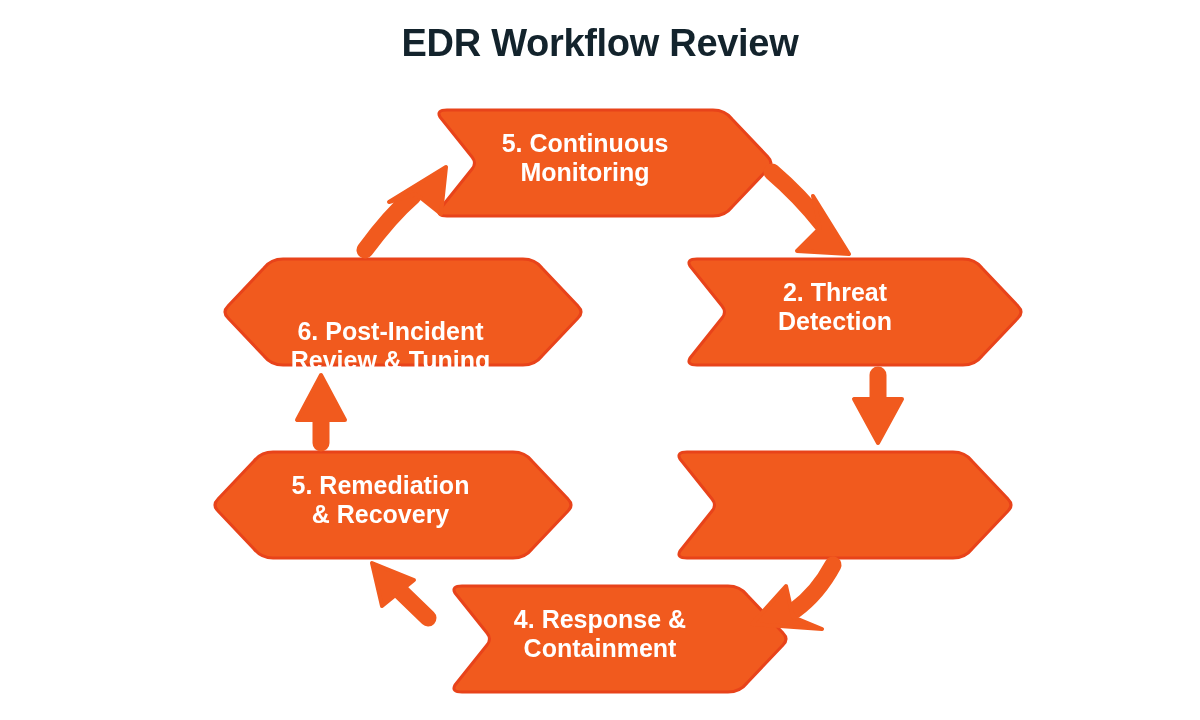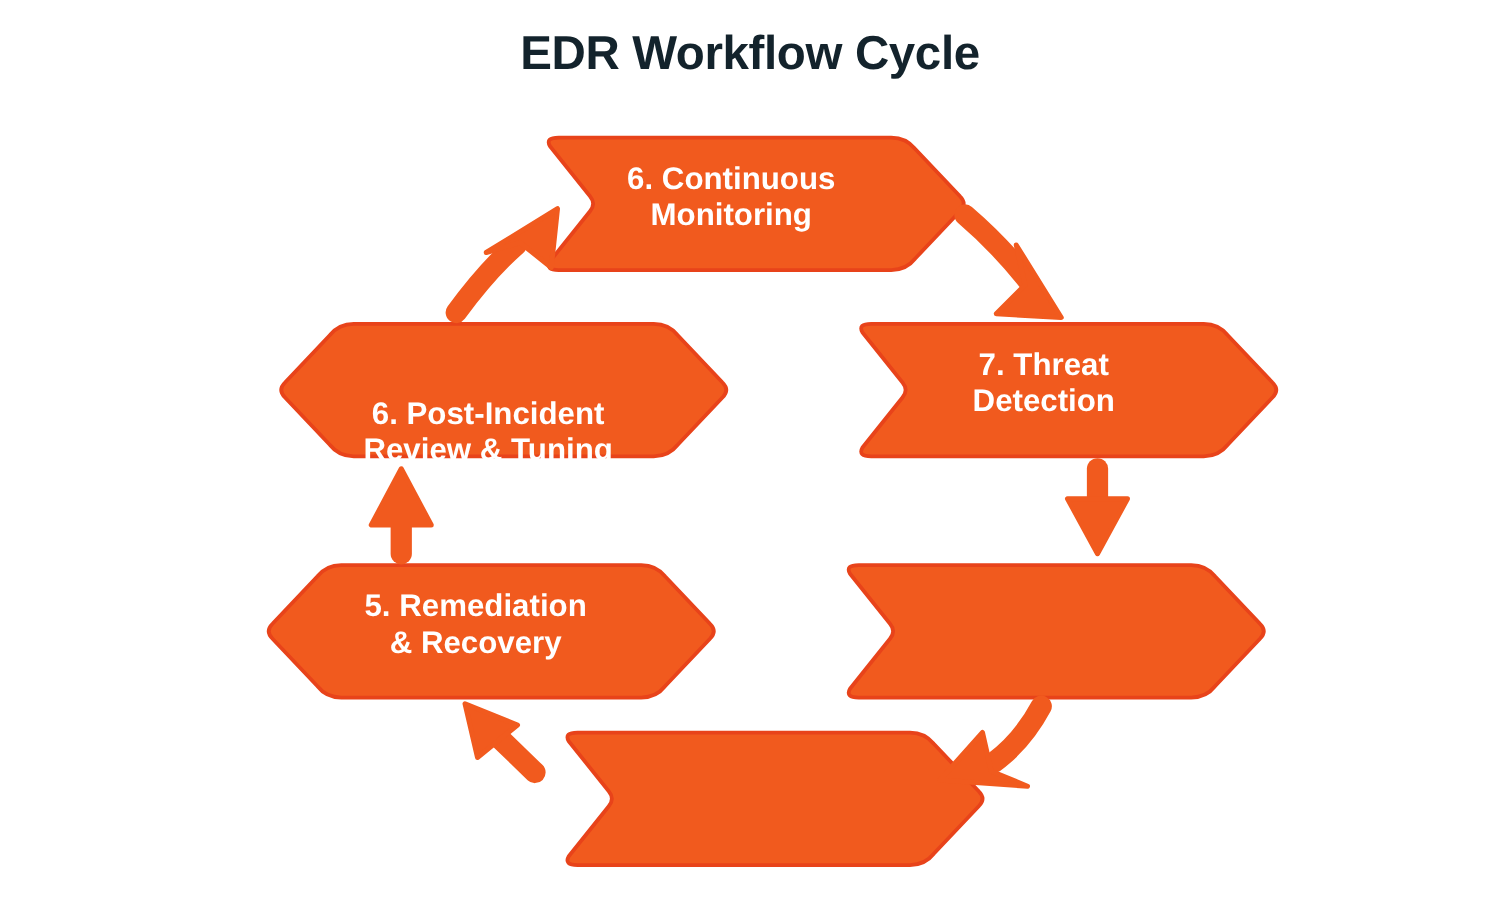--- a/index.html
+++ b/index.html
@@ -50,21 +50,21 @@
     white-space: pre-line;
     pointer-events: none;
     text-rendering: optimizeLegibility;
   }
 </style>
 </head>
 <body>
 
 <div id="canvas">
 
-  <div id="diagram-title">EDR Workflow Cycle</div>
+  <div id="diagram-title">EDR Workflow Review</div>
 
   <svg id="svg-layer" viewBox="0 0 1200 720" xmlns="http://www.w3.org/2000/svg">
 
     <path fill="#f15a1e" stroke="#e8431a" stroke-width="3" stroke-linejoin="round" d="M 447 110
              L 713 110
              Q 725 110 732 119
              L 768 157
              Q 774 163 768 169
              L 732 207
              Q 725 216 713 216
@@ -170,27 +170,29 @@
       <path fill="#f15a1e" stroke="#f15a1e" stroke-width="4" stroke-linejoin="round" d="M 321 375 L 297 420 L 345 420 Z"></path>
     </g>
 
     <g>
       <path fill="none" stroke="#f15a1e" stroke-width="17" stroke-linecap="round" d="M 365 250 Q 390 216 413 196"></path>
       <path fill="#f15a1e" stroke="#f15a1e" stroke-width="4" stroke-linejoin="round" d="M 446 167 L 441 214 L 416 194 L 389 202 Z"></path>
     </g>
 
   </svg>
 
-  <div class="step-label" style="left:460px; top:129px; width:250px;">6. Continuous
+  <div class="step-label" style="left:460px; top:129px; width:250px;">5. Continuous
 Monitoring</div>
 
-  <div class="step-label" style="left:710px; top:278px; width:250px;">7. Threat
+  <div class="step-label" style="left:710px; top:278px; width:250px;">2. Threat
 Detection</div>
 
 
+  <div class="step-label" style="left:475px; top:605px; width:250px;">4. Response &amp;
+Containment</div>
 
   <div class="step-label" style="left:253px; top:471px; width:255px;text-align:center;">5. Remediation
 &amp; Recovery</div>
 
   <div class="step-label" style="left:258px; top:278px; width:265px;margin-top:39px;">6. Post-Incident
 Review &amp; Tuning</div>
 
 </div>
 
 </body></html>

